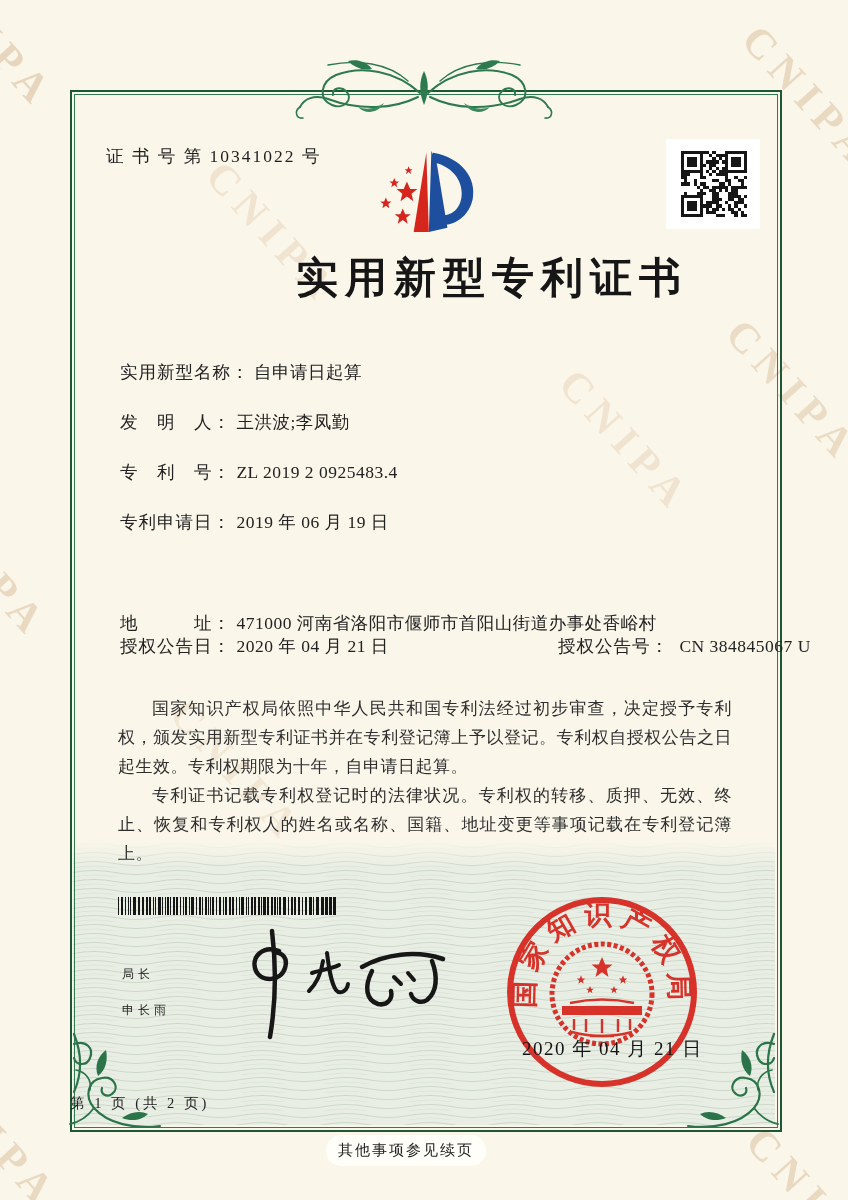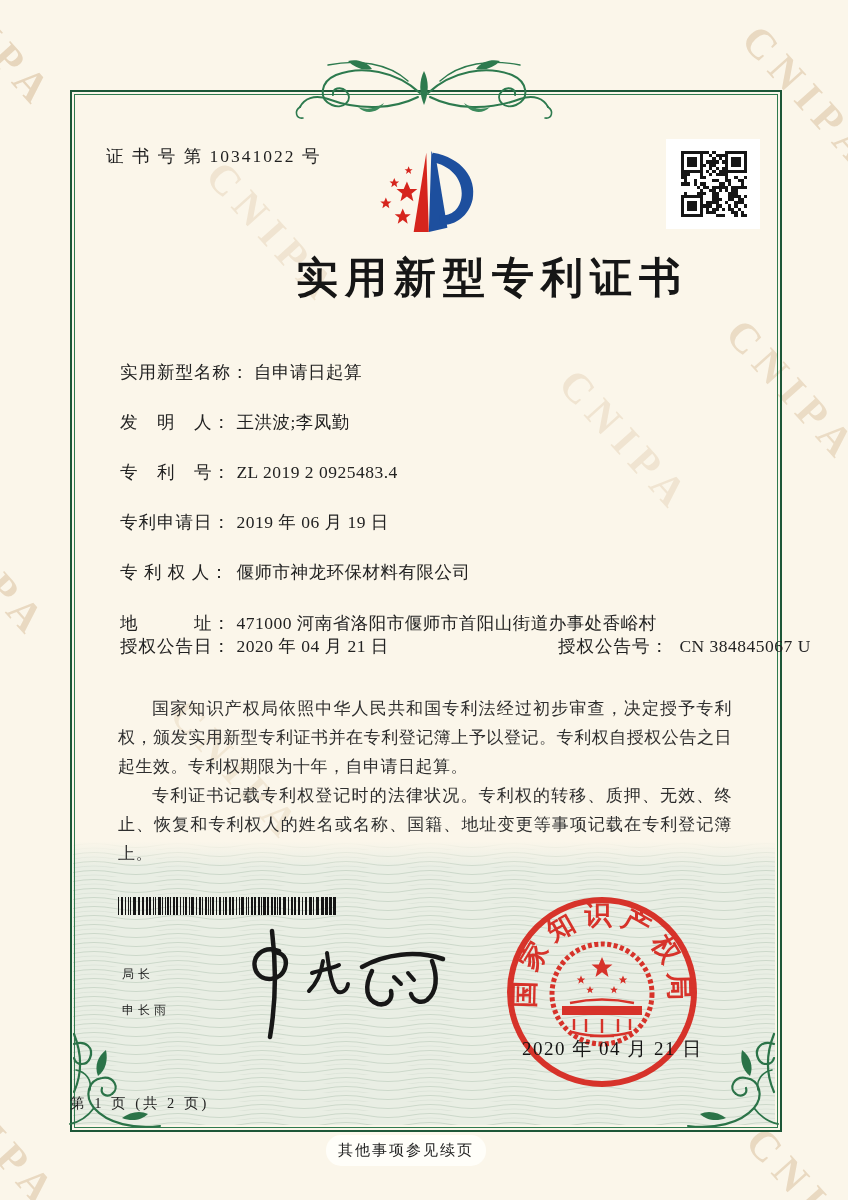--- a/index.html
+++ b/index.html
@@ -392,24 +392,20 @@
     <span class="val">王洪波;李凤勤</span>
   </div>
   <div class="row" style="top:460px">
     <span class="lbl">专　利　号：</span>
     <span class="val">ZL 2019 2 0925483.4</span>
   </div>
   <div class="row" style="top:510px">
     <span class="lbl">专利申请日：</span>
     <span class="val">2019 年 06 月 19 日</span>
   </div>
-  <div class="row" style="top:560px">
-    <span class="lbl">专 利 权 人：</span>
-    <span class="val">偃师市神龙环保材料有限公司</span>
-  </div>
   <div class="row" style="top:611px">
     <span class="lbl">地　　　址：</span>
     <span class="val">471000 河南省洛阳市偃师市首阳山街道办事处香峪村</span>
   </div>
   <div class="row" style="top:634px">
     <span class="lbl">授权公告日：</span>
     <span class="val">2020 年 04 月 21 日</span>
     <span class="grantno">
       <span class="lbl" style="min-width:0;margin-right:6px">授权公告号：</span>
       <span class="val">CN 384845067 U</span>

